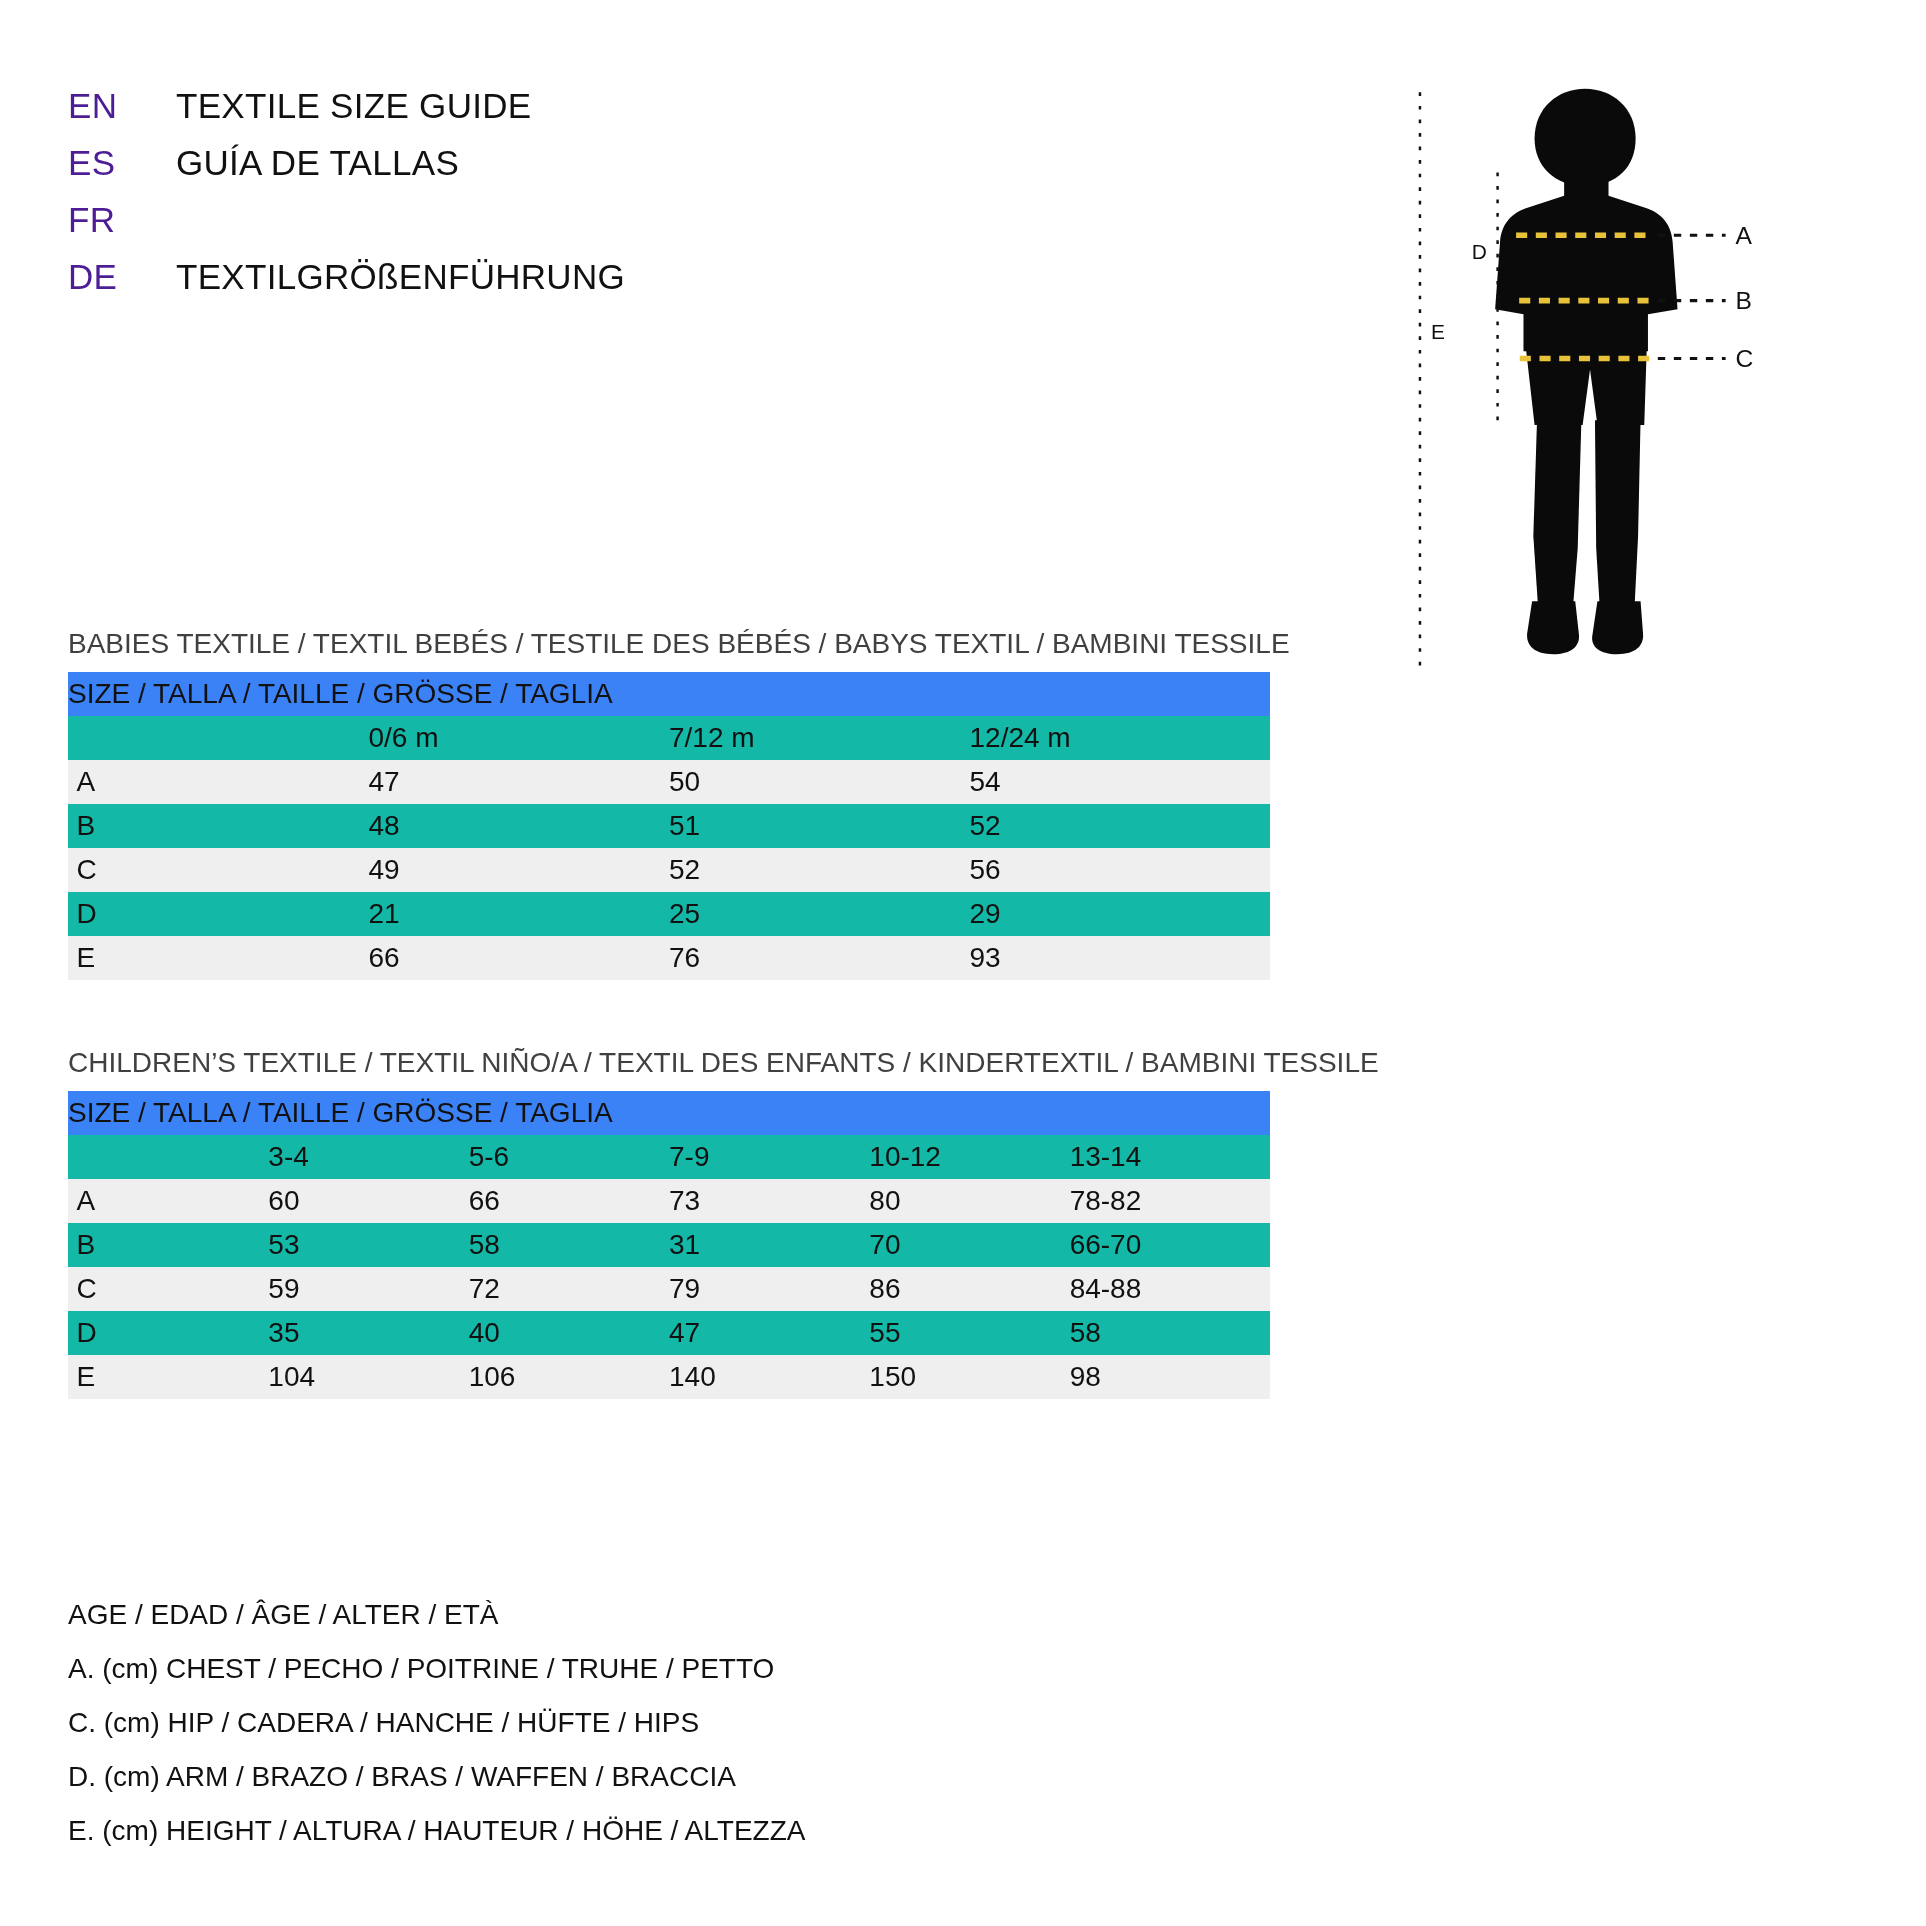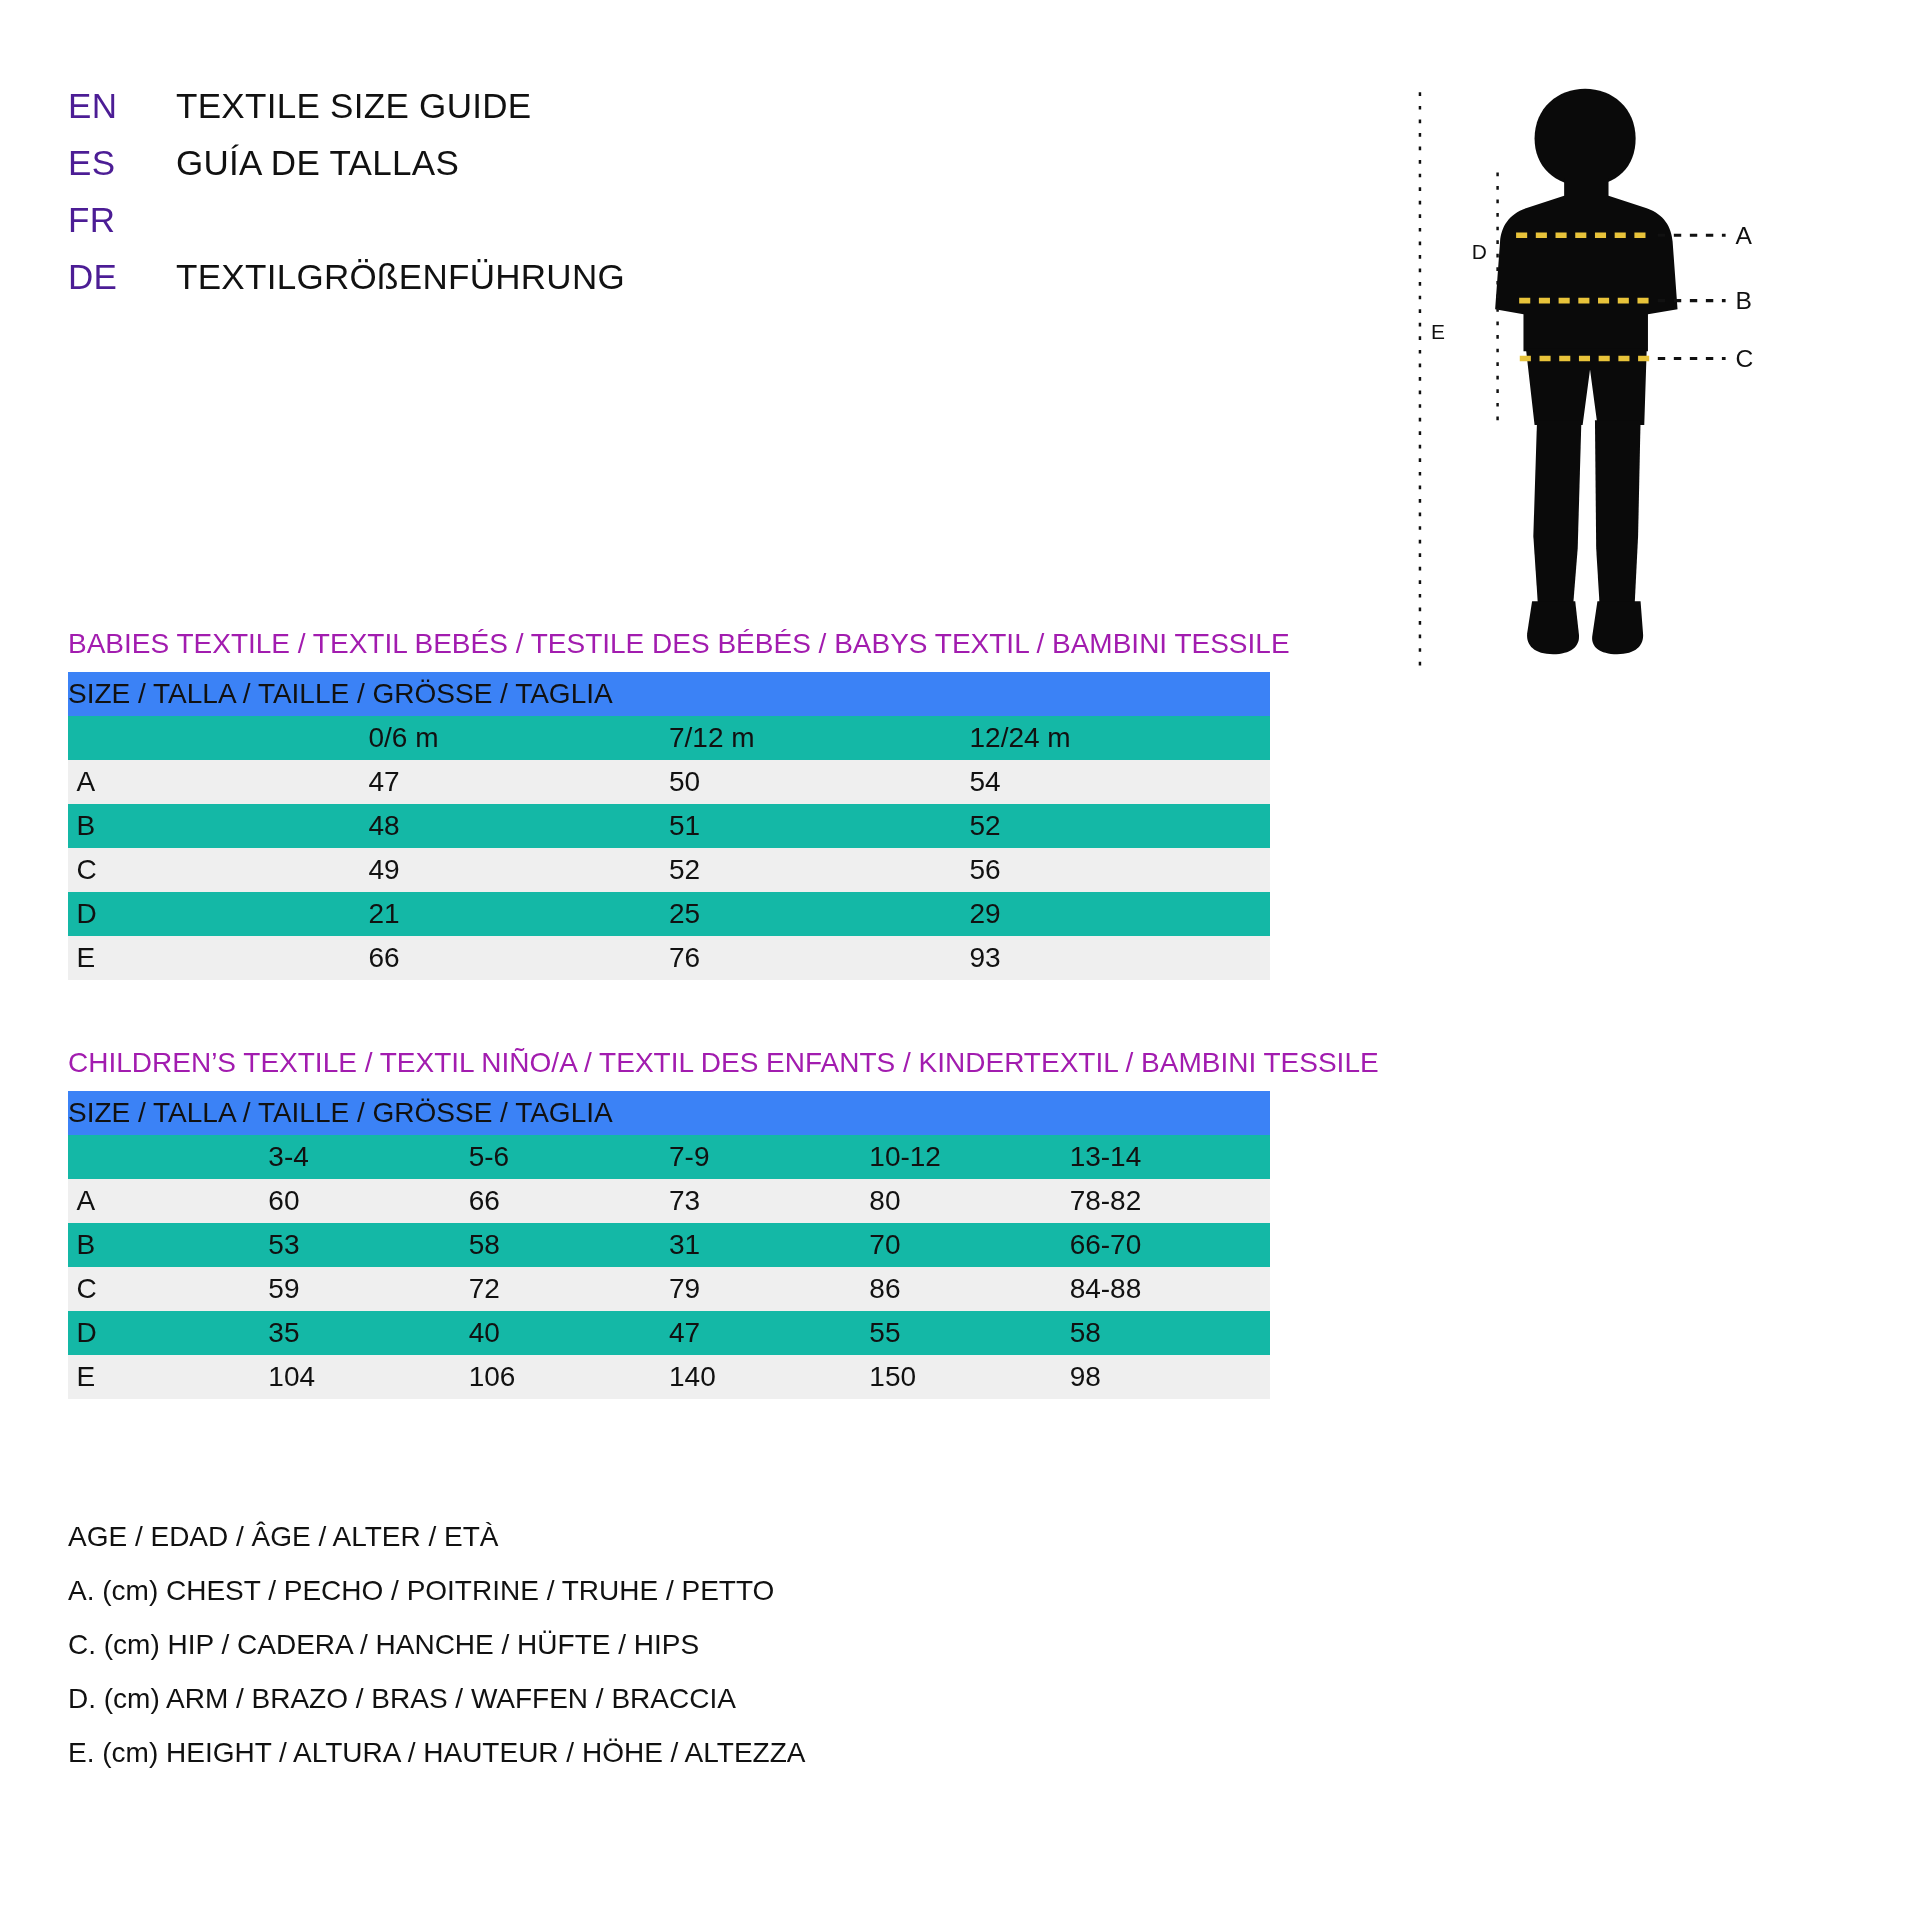--- a/index.html
+++ b/index.html
@@ -55,21 +55,21 @@
   .section {
     position: absolute;
     left: 68px;
     width: 1208px;
   }
   #babies-section { top: 628px; }
   #children-section { top: 1047px; }
 
   .section-caption {
     font-size: 28px;
-    color: #a21caf;
+    color: #404040;
     margin-bottom: 12.3px;
     white-space: nowrap;
   }
   table.size-table {
     border-collapse: collapse;
     width: 1202px;
     table-layout: fixed;
   }
   table.size-table td,
   table.size-table th {
@@ -93,21 +93,21 @@
   }
   .cell { padding-left: 6.2px; }
   .band-light { background: #efefef; }
   .band-white { background: #14b8a6; }
   .col-size { width: 225px; }
 
   
   #legend {
     position: absolute;
     left: 68px;
-    top: 1510px;
+    top: 1588px;
     width: 1232px;
   }
   .legend-line {
     font-size: 28px;
     color: #111;
     height: 54px;
     line-height: 54px;
     white-space: nowrap;
   }
 </style>

